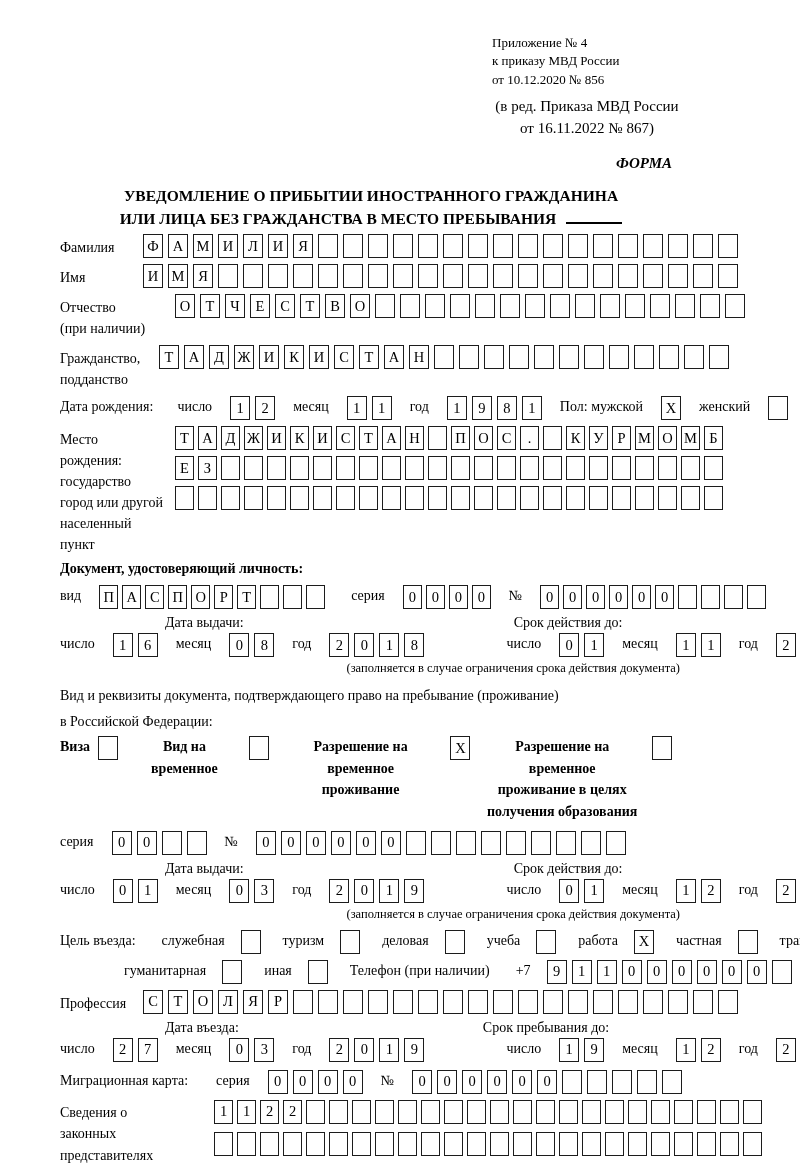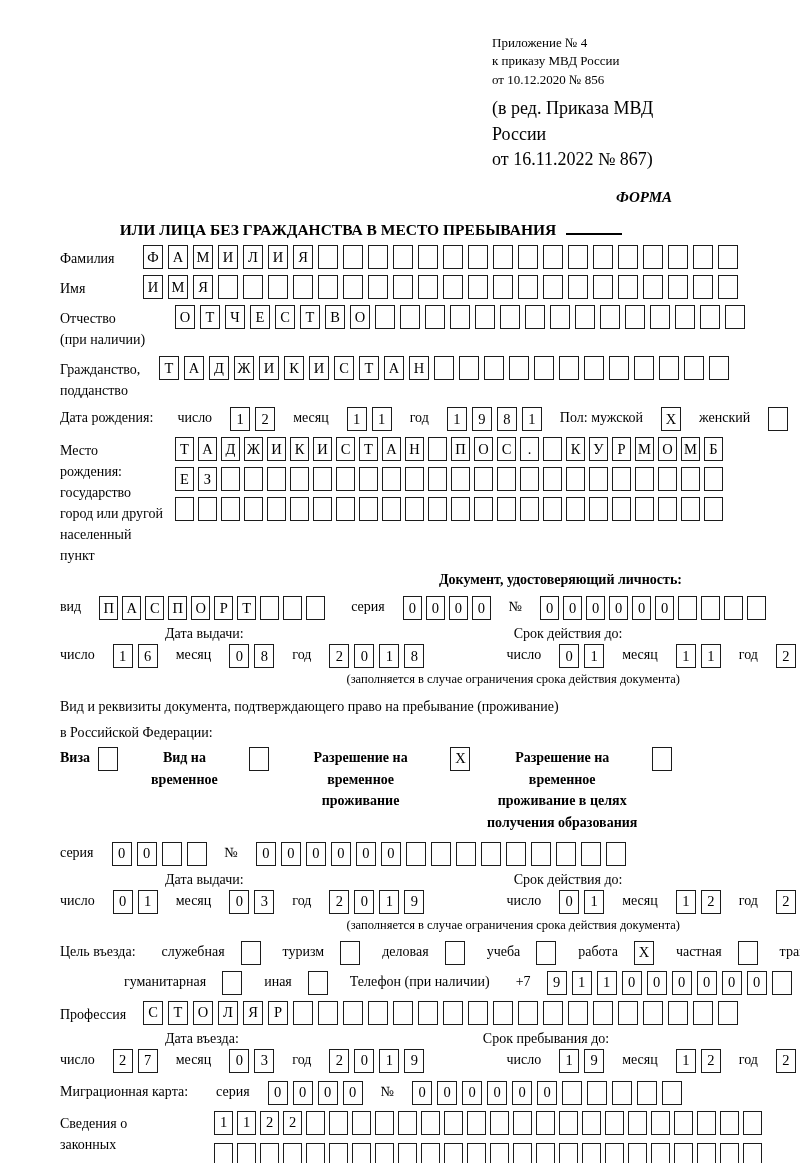--- a/index.html
+++ b/index.html
@@ -4,21 +4,21 @@
 <style>
   html,body { margin:0; padding:0; background:#ffffff; }
   body {
     width:800px; height:1163px; overflow:hidden;
     font-family:"Liberation Serif", serif; color:#000;
   }
   .page { box-sizing:border-box; width:708px; height:1163px; padding:34px 26px 0 60px; }
 
   
   .annex { margin-left:auto; width:190px; font-size:13px; line-height:1.42; }
-  .annex .amend { margin-top:7px; font-size:18px; }
+  .annex .amend { margin-top:7px; font-size:15px;text-align:center; }
   .forma { text-align:right; padding-right:10px; font-weight:bold; font-size:15px; margin:16px 0 12px;font-style:italic; }
 
   .title { text-align:center; font-weight:bold; font-size:15.5px; line-height:1.5; margin-bottom:4px; }
   .uline { display:inline-block; width:56px; border-bottom:2px solid #000; vertical-align:baseline; margin-left:10px; }
 
   .sec1 { font-weight:bold; font-size:14px; margin:18px 0 16px; white-space:nowrap; }
 
   .row { display:flex; align-items:flex-start; margin-bottom:6px; font-size:14px;gap:12px; }
   .lbl { flex:0 0 auto; padding-top:3px; line-height:1.5; }
   .w71 { width:71px; } .w87 { width:87px; } .w103 { width:103px; } .w45 { width:45px; }
@@ -44,38 +44,39 @@
   .optgrid { display:flex; align-items:flex-start; margin-bottom:8px; font-size:14px; }
   .optgrid .optlbl { text-align:center; line-height:1.55;font-weight:bold; }
   .opt-box { margin:0 10px 0 8px; }
 
   .purpose .inlbl { margin:0 4px 0 10px; }
   .purpose .inlbl.first { margin-left:0; }
 
   .legal { margin-top:2px; }
   .legal .lbl-block { width:142px; flex:0 0 auto; font-size:14px; line-height:1.55; padding-top:2px; }
 
-  .center-b { text-align:right; font-weight:bold; font-size:14px; margin:4px 0 8px; }
+  .center-b { text-align:left; font-weight:bold; font-size:14px; margin:4px 0 8px; }
 </style>
 </head>
 <body>
 
 <div class="page">
 
   <div class="annex">
     <div>Приложение № 4</div>
     <div>к приказу МВД России</div>
     <div>от 10.12.2020 № 856</div>
     <div class="amend">(в ред. Приказа МВД России</div>
     <div class="amend" style="margin-top:0">от 16.11.2022 № 867)</div>
   </div>
 
   <div class="forma">ФОРМА</div>
 
   <div class="title">
+    <div>УВЕДОМЛЕНИЕ О ПРИБЫТИИ ИНОСТРАННОГО ГРАЖДАНИНА</div>
     <div>
       <span>ИЛИ ЛИЦА БЕЗ ГРАЖДАНСТВА В МЕСТО ПРЕБЫВАНИЯ</span><span class="uline"></span>
     </div>
   </div>
 
 
   <div class="row">
     <div class="lbl w71">Фамилия</div>
     <div class="cells">
         <span class="cell">Ф</span>

